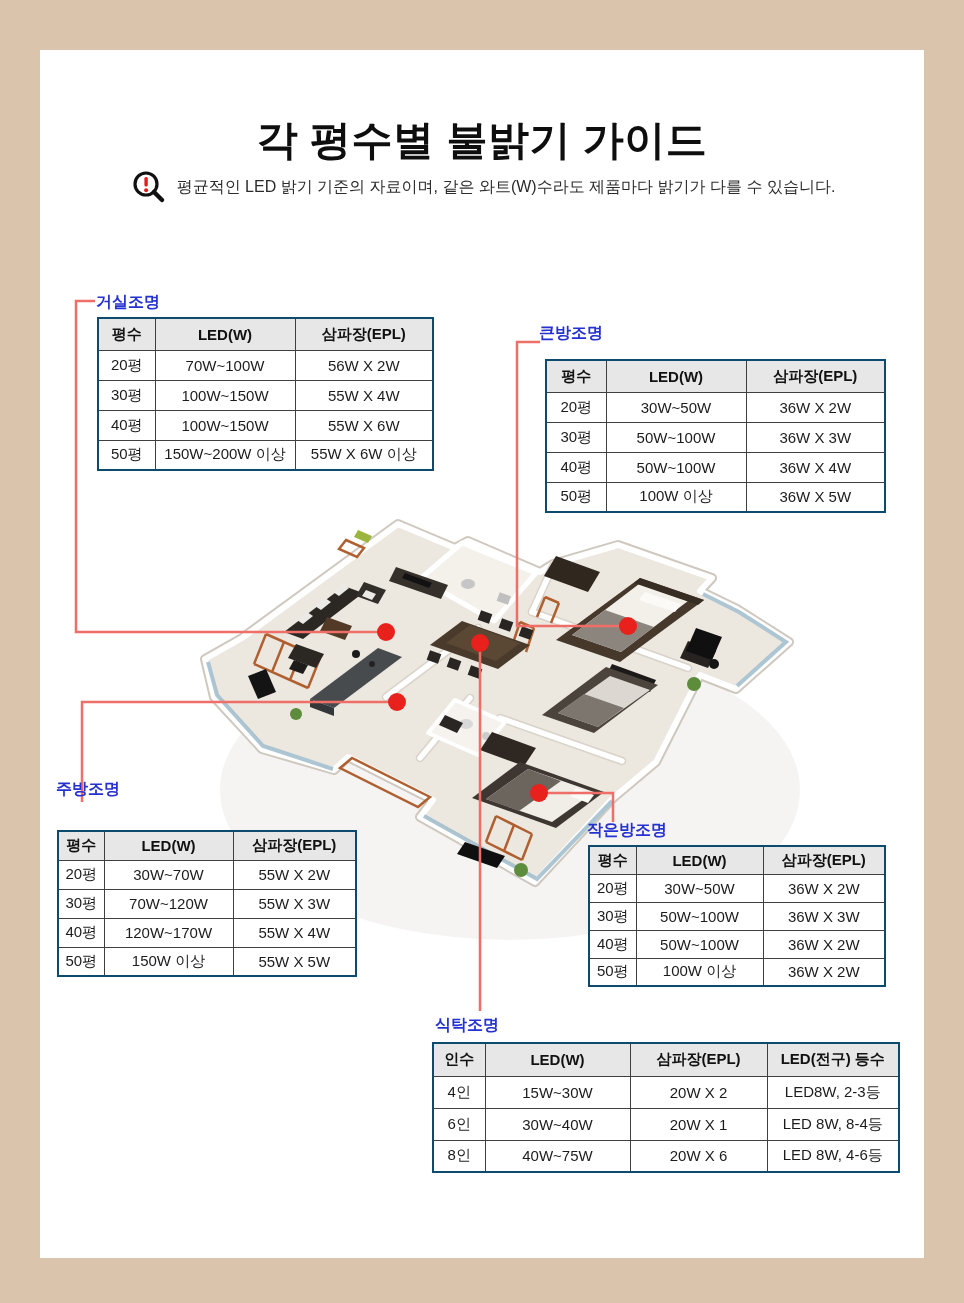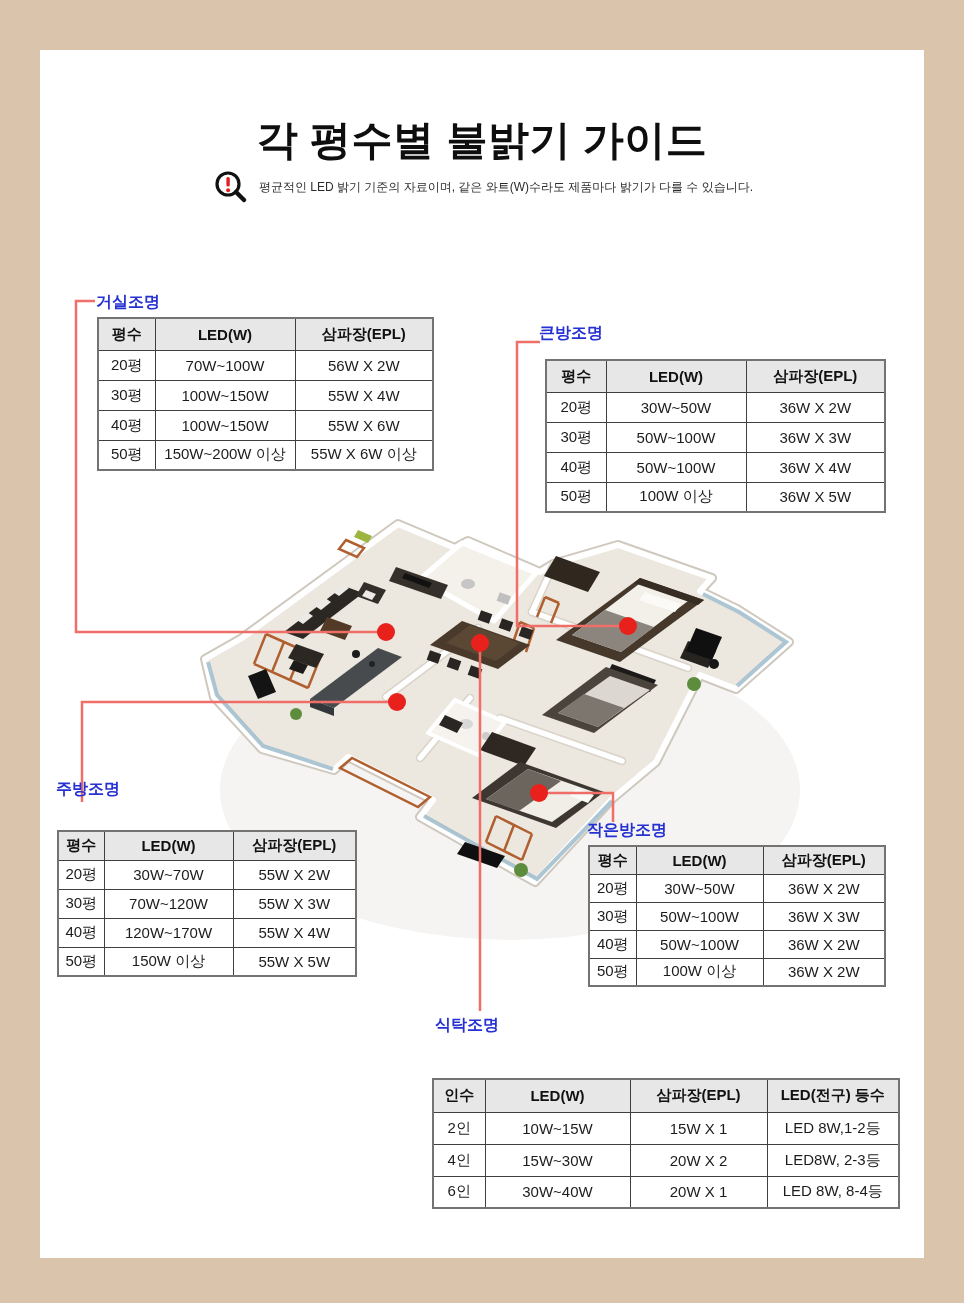--- a/index.html
+++ b/index.html
@@ -10,41 +10,41 @@
   }
   .panel{position:absolute;left:40px;top:50px;width:884px;height:1208px;background:#ffffff;}
   .page-title{
     position:absolute;left:0;top:86px;width:964px;text-align:center;
     font-size:41px;font-weight:900;color:#0e0e0e;letter-spacing:0.5px;z-index:3;
   }
   .notice{
     position:absolute;left:0;top:168px;width:964px;display:flex;
     justify-content:center;align-items:center;gap:10px;z-index:3;
   }
-  .notice-text{font-size:12px;color:#2b2b2b;}
+  .notice-text{font-size:16px;color:#2b2b2b;}
   .sec-label{position:absolute;font-size:16px;font-weight:700;color:#2531d1;z-index:4;white-space:nowrap;}
   table.guide{
     position:absolute;border-collapse:collapse;background:#ffffff;table-layout:fixed;
-    z-index:4;border:2px solid #737373;
+    z-index:4;border:2px solid #0c4a6e;
   }
   table.guide th{
     background:#e7e7e7;font-weight:700;font-size:15px;color:#111111;
     border:1.5px solid #3f3f3f;text-align:center;padding:0;
   }
   table.guide td{
     font-size:15px;color:#1c1c1c;border:1.5px solid #3f3f3f;
     text-align:center;padding:0;background:#ffffff;
   }
   #overlay{position:absolute;left:0;top:0;z-index:2;pointer-events:none;}
   
   #t-living{left:97px;top:317px;}
   #t-big{left:545px;top:359px;}
   #t-kitchen{left:57px;top:830px;}
   #t-small{left:588px;top:845px;}
-  #t-dining{left:432px;top:1042px;margin-top:36px;}
+  #t-dining{left:432px;top:1042px;}
   #l-living{left:96px;top:292px;}
   #l-big{left:539px;top:323px;}
   #l-kitchen{left:56px;top:779px;}
   #l-small{left:587px;top:820px;}
   #l-dining{left:435px;top:1015px;}
 </style>
 </head>
 <body>
 
 <div class="panel"></div>
@@ -360,31 +360,31 @@
     <thead>
       <tr style="height: 33px;">
         <th>인수</th>
         <th>LED(W)</th>
         <th>삼파장(EPL)</th>
         <th>LED(전구) 등수</th>
       </tr>
     </thead>
     <tbody>
       <tr style="height: 32px;">
-        <td>2인</td>
-        <td>10W~15W</td>
-        <td>15W X 1</td>
-        <td>LED 8W,1-2등</td>
-      </tr>
-      <tr style="height: 32px;">
         <td>4인</td>
         <td>15W~30W</td>
         <td>20W X 2</td>
         <td>LED8W, 2-3등</td>
       </tr>
       <tr style="height: 32px;">
         <td>6인</td>
         <td>30W~40W</td>
         <td>20W X 1</td>
         <td>LED 8W, 8-4등</td>
       </tr>
+      <tr style="height: 32px;">
+        <td>8인</td>
+        <td>40W~75W</td>
+        <td>20W X 6</td>
+        <td>LED 8W, 4-6등</td>
+      </tr>
     </tbody>
   </table>
 
 </body></html>

